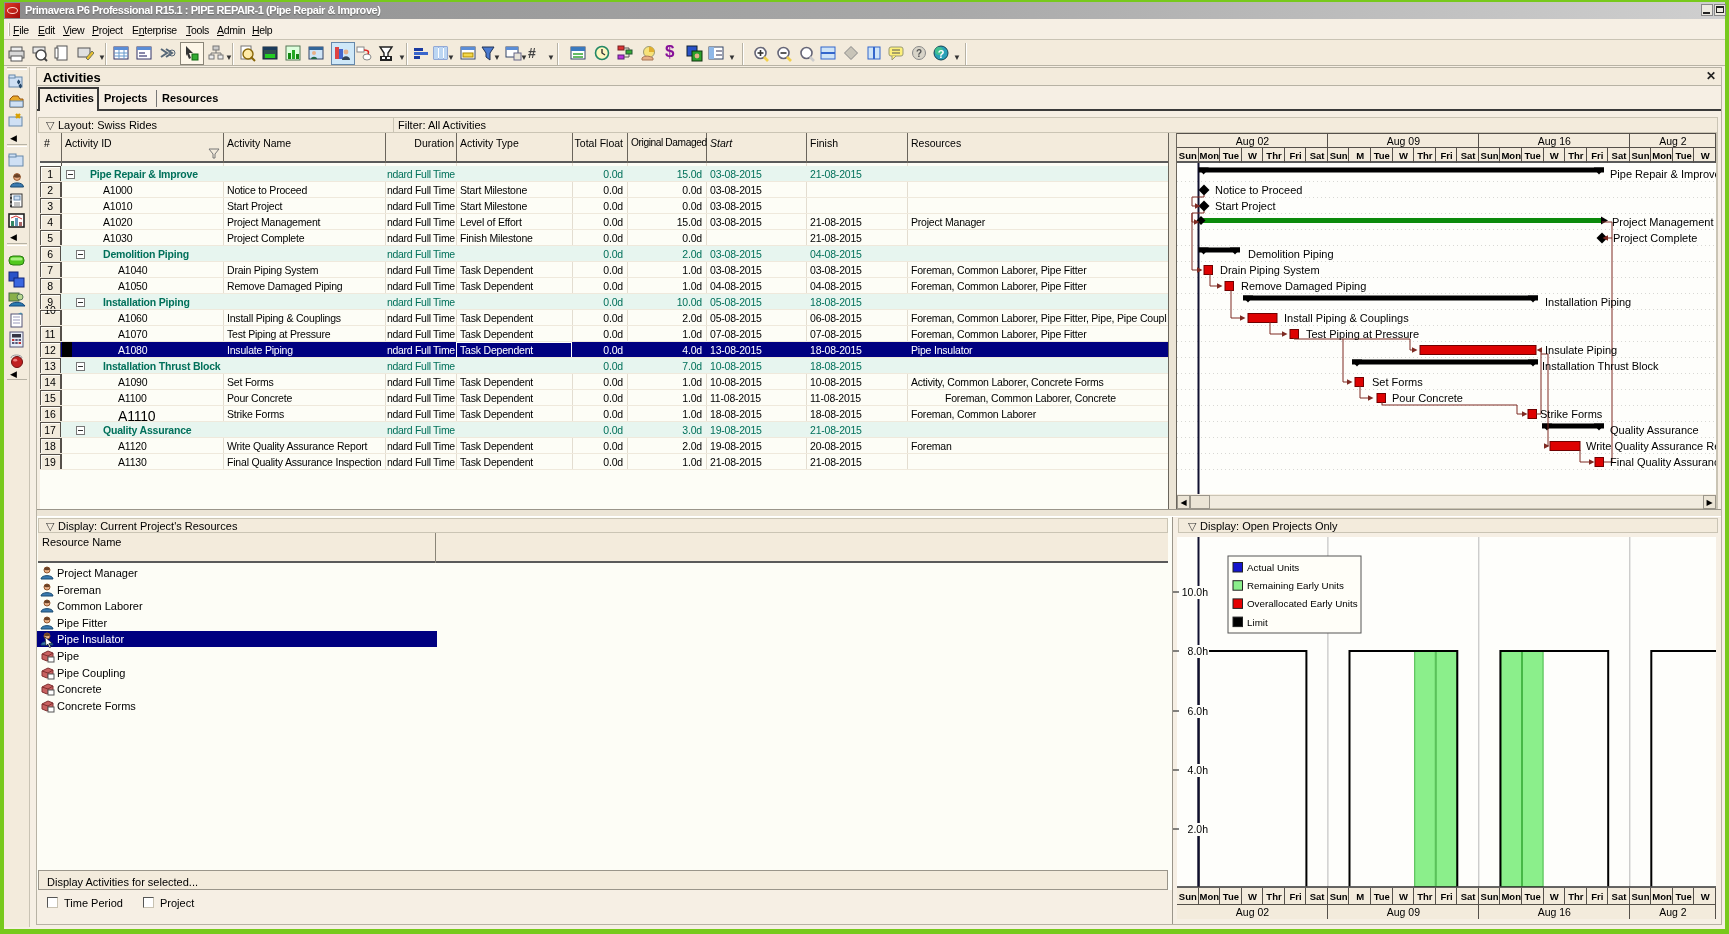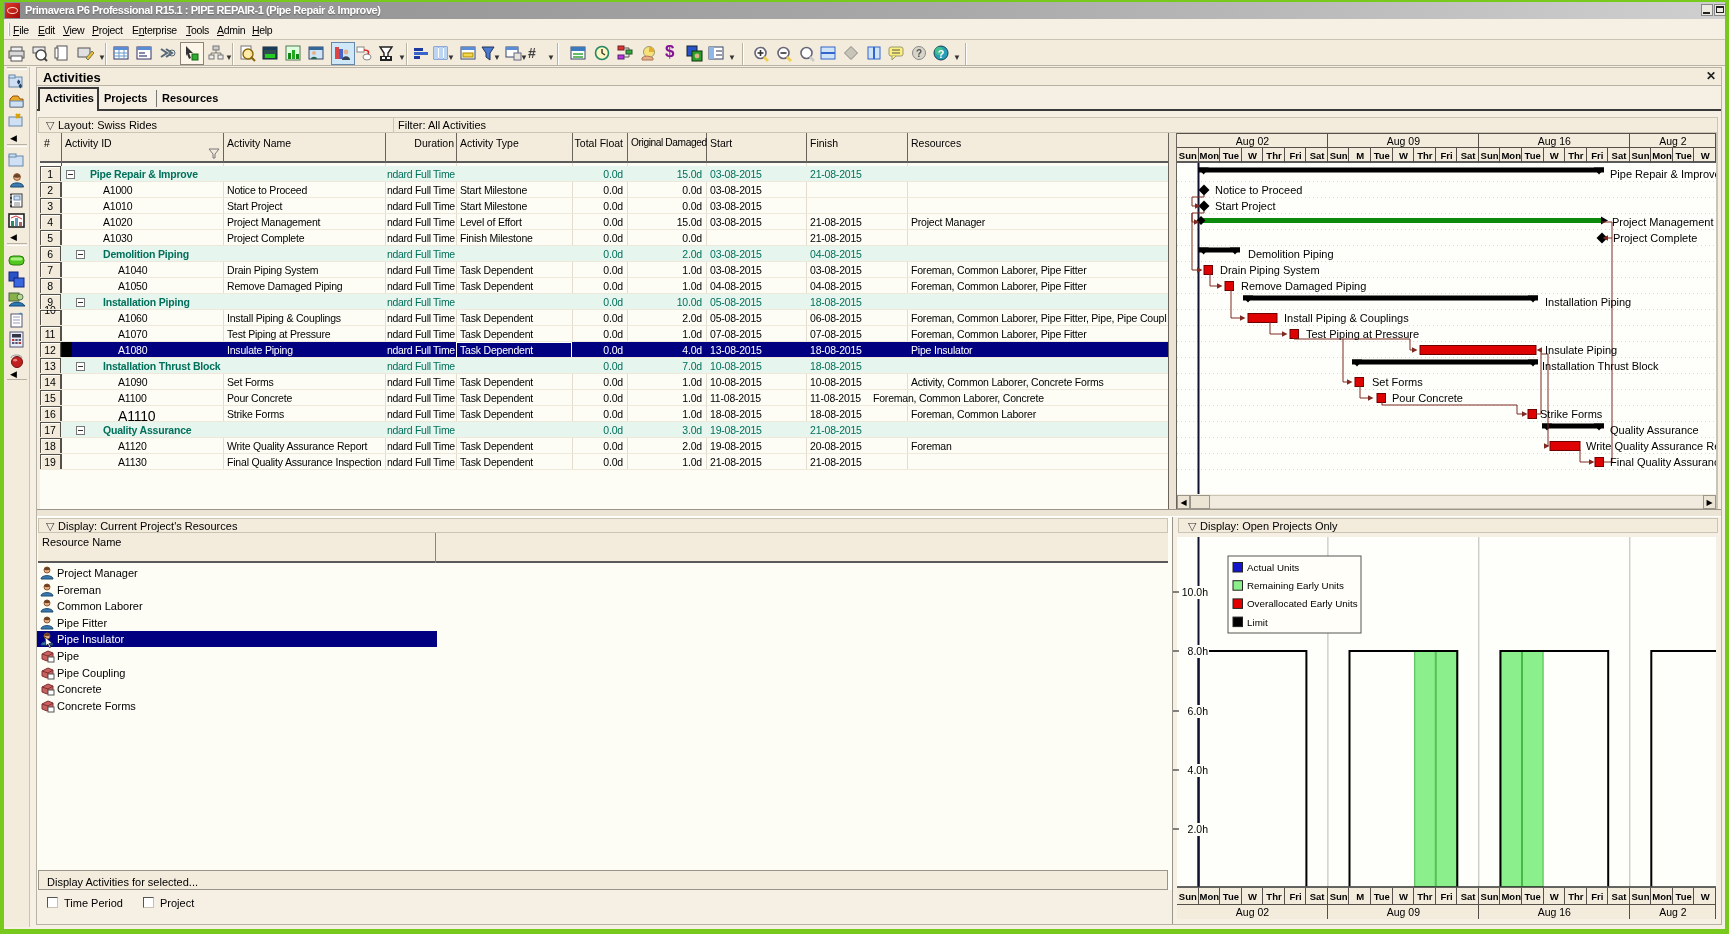--- a/index.html
+++ b/index.html
@@ -337,21 +337,21 @@
 <div class="abs" style="left:706px;top:133px;width:1px;height:30px;background:#6a655c;"></div>
 <div class="abs" style="left:806px;top:133px;width:1px;height:30px;background:#6a655c;"></div>
 <div class="abs" style="left:907px;top:133px;width:1px;height:30px;background:#6a655c;"></div>
 <div class="tx" style="left:44px;top:137px;font-size:10.5px;color:#000;">#</div>
 <div class="tx" style="left:65px;top:137px;font-size:10.5px;color:#000;">Activity ID</div>
 <div class="tx" style="left:227px;top:137px;font-size:10.5px;color:#000;">Activity Name</div>
 <div class="tx" style="left:454px;top:137px;font-size:10.5px;color:#000;text-align:right;transform:translateX(-100%);">Duration</div>
 <div class="tx" style="left:460px;top:137px;font-size:10.5px;color:#000;">Activity Type</div>
 <div class="tx" style="left:623px;top:137px;font-size:10.5px;color:#000;transform:translateX(-100%);">Total Float</div>
 <div class="abs" style="left:631px;top:137px;width:76px;height:13px;overflow:hidden;font-size:10.2px;letter-spacing:-0.4px;color:#000;white-space:nowrap;">Original Damaged</div>
-<div class="tx" style="left:710px;top:137px;font-size:10.5px;color:#000;">Start</div>
+<div class="tx" style="left:710px;top:137px;font-size:10.5px;color:#000;font-style:italic;">Start</div>
 <div class="tx" style="left:810px;top:137px;font-size:10.5px;color:#000;">Finish</div>
 <div class="tx" style="left:911px;top:137px;font-size:10.5px;color:#000;">Resources</div>
 <svg class="abs" style="left:208px;top:147px" width="12" height="12">
     <path d="M1 2 H11 L7 7 V11 L5 11 V7 Z" fill="none" stroke="#777" stroke-width="1"></path>
   </svg>
 <div class="abs" style="left:40px;top:163px;width:1128px;height:346px;background:#fdfdf6;"></div>
 <div class="abs" style="left:61px;top:163px;width:1px;height:306px;background:#e3ddd0;"></div>
 <div class="abs" style="left:223px;top:163px;width:1px;height:306px;background:#e3ddd0;"></div>
 <div class="abs" style="left:385px;top:163px;width:1px;height:306px;background:#e3ddd0;"></div>
 <div class="abs" style="left:456px;top:163px;width:1px;height:306px;background:#e3ddd0;"></div>
@@ -518,21 +518,21 @@
 <div class="abs" style="left:40px;top:390px;width:21px;height:16px;background:#f2ebdc;border:1px solid #55504a;box-shadow:inset 1px 1px 0 #fffef8;"></div>
 <div class="tx" style="left:50px;top:392px;font-size:10.5px;letter-spacing:-0.2px;color:#000;transform:translateX(-50%);">15</div>
 <div class="tx" style="left:118px;top:392px;font-size:10.5px;letter-spacing:-0.2px;color:#000;">A1100</div>
 <div class="abs" style="left:227px;top:392px;width:157px;height:13px;overflow:hidden;font-size:10.5px;letter-spacing:-0.2px;color:#000;white-space:nowrap;">Pour Concrete</div>
 <div class="abs" style="left:387px;top:392px;width:68px;height:13px;overflow:hidden;font-size:10.5px;letter-spacing:-0.2px;letter-spacing:-0.3px;color:#000;white-space:nowrap;">ndard Full Time</div>
 <div class="tx" style="left:460px;top:392px;font-size:10.5px;letter-spacing:-0.2px;color:#000;">Task Dependent</div>
 <div class="tx" style="left:623px;top:392px;font-size:10.5px;letter-spacing:-0.2px;color:#000;transform:translateX(-100%);">0.0d</div>
 <div class="tx" style="left:702px;top:392px;font-size:10.5px;letter-spacing:-0.2px;color:#000;transform:translateX(-100%);">1.0d</div>
 <div class="tx" style="left:710px;top:392px;font-size:10.5px;letter-spacing:-0.2px;color:#000;">11-08-2015</div>
 <div class="tx" style="left:810px;top:392px;font-size:10.5px;letter-spacing:-0.2px;color:#000;">11-08-2015</div>
-<div class="abs" style="left:873px;top:392px;width:276px;height:13px;overflow:hidden;font-size:10.5px;letter-spacing:-0.2px;color:#000;white-space:nowrap;">Foreman, Common Laborer, Concrete</div>
+<div class="abs" style="left:945px;top:392px;width:276px;height:13px;overflow:hidden;font-size:10.5px;letter-spacing:-0.2px;color:#000;white-space:nowrap;">Foreman, Common Laborer, Concrete</div>
 <div class="abs" style="left:40px;top:406px;width:21px;height:16px;background:#f2ebdc;border:1px solid #55504a;box-shadow:inset 1px 1px 0 #fffef8;"></div>
 <div class="tx" style="left:50px;top:408px;font-size:10.5px;letter-spacing:-0.2px;color:#000;transform:translateX(-50%);">16</div>
 <div class="tx" style="left:118px;top:408px;font-size:14px;letter-spacing:-0.2px;color:#000;">A1110</div>
 <div class="abs" style="left:227px;top:408px;width:157px;height:13px;overflow:hidden;font-size:10.5px;letter-spacing:-0.2px;color:#000;white-space:nowrap;">Strike Forms</div>
 <div class="abs" style="left:387px;top:408px;width:68px;height:13px;overflow:hidden;font-size:10.5px;letter-spacing:-0.2px;letter-spacing:-0.3px;color:#000;white-space:nowrap;">ndard Full Time</div>
 <div class="tx" style="left:460px;top:408px;font-size:10.5px;letter-spacing:-0.2px;color:#000;">Task Dependent</div>
 <div class="tx" style="left:623px;top:408px;font-size:10.5px;letter-spacing:-0.2px;color:#000;transform:translateX(-100%);">0.0d</div>
 <div class="tx" style="left:702px;top:408px;font-size:10.5px;letter-spacing:-0.2px;color:#000;transform:translateX(-100%);">1.0d</div>
 <div class="tx" style="left:710px;top:408px;font-size:10.5px;letter-spacing:-0.2px;color:#000;">18-08-2015</div>
 <div class="tx" style="left:810px;top:408px;font-size:10.5px;letter-spacing:-0.2px;color:#000;">18-08-2015</div>

